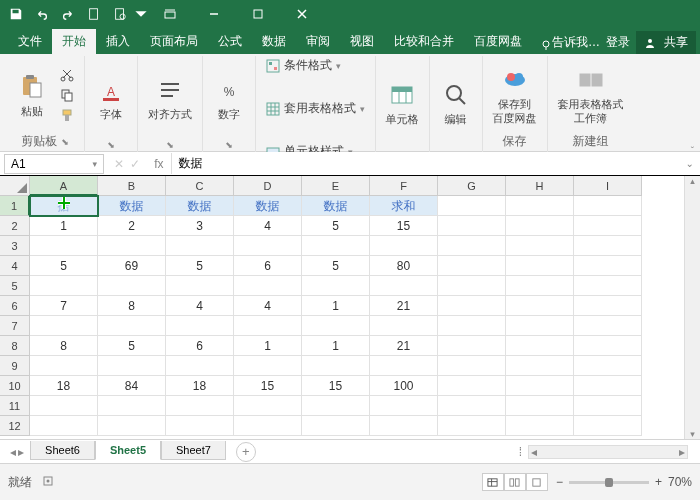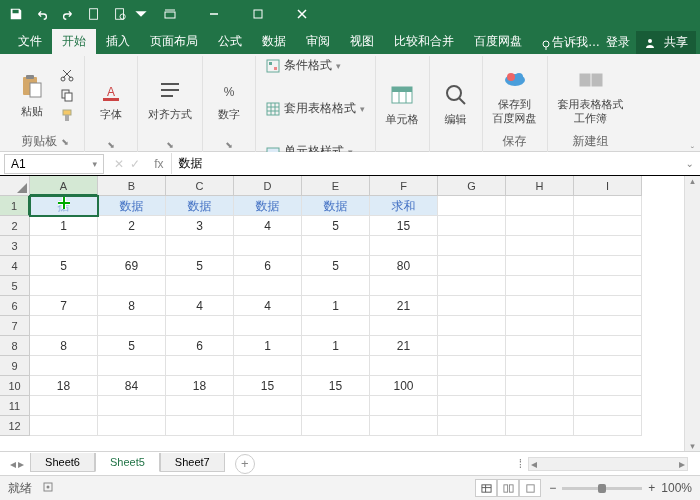--- a/index.html
+++ b/index.html
@@ -51,25 +51,25 @@
 .cell.header{background:#ddebf7;color:#4472c4}
 .cell.active{outline:2px solid #217346;outline-offset:-1px;z-index:2}
 .cursor-plus{position:absolute;left:50%;top:50%;transform:translate(-50%,-50%);z-index:5}
 .vscroll{position:absolute;right:0;top:0;width:16px;height:100%;background:#f0f0f0;border-left:1px solid #ddd}
 .vscroll::before{content:"▴";position:absolute;top:0;width:100%;text-align:center;font-size:9px;color:#888}
 .vscroll::after{content:"▾";position:absolute;bottom:0;width:100%;text-align:center;font-size:9px;color:#888}
 .sheetbar{height:24px;border-top:1px solid #d4d4d4;display:flex;align-items:center;background:#fff;padding:0 4px}
 .sheetnav{display:flex;gap:2px;color:#888;padding:0 6px}
 .sheettabs{display:flex;align-items:flex-start;height:100%}
 .sheettab{padding:3px 14px;border:1px solid #ccc;border-top:none;background:#f0f0f0;font-size:11px;cursor:pointer;position:relative;top:1px}
-.sheettab.active{background:#fff;border-bottom:1px solid #fff;color:#217346;font-weight:400}
+.sheettab.active{background:#fff;border-bottom:1px solid #fff;color:#217346;font-weight:700}
 .addsheet{width:20px;height:20px;border:1px solid #ccc;border-radius:50%;display:flex;align-items:center;justify-content:center;margin-left:10px;color:#888;font-size:13px;cursor:pointer}
 .hscroll-area{flex:1;display:flex;align-items:center;justify-content:flex-end;padding:0 8px}
 .hscroll{width:160px;height:14px;background:#f0f0f0;border:1px solid #ddd;position:relative;display:flex;align-items:center;justify-content:space-between;font-size:9px;color:#888;padding:0 2px}
-.statusbar{height:14px;background:#f3f3f3;border-top:1px solid #d4d4d4;display:flex;align-items:center;padding:12px 8px;font-size:11px;color:#555}
+.statusbar{height:14px;background:#f3f3f3;border-top:1px solid #d4d4d4;display:flex;align-items:center;padding:18px 8px;font-size:11px;color:#555}
 .statusbar .right{margin-left:auto;display:flex;align-items:center;gap:8px}
 .viewbtns{display:flex;gap:0}
 .viewbtn{width:22px;height:18px;border:1px solid #ccc;display:flex;align-items:center;justify-content:center;background:#fff}
 .viewbtn svg{width:11px;height:11px}
 .zoom{display:flex;align-items:center;gap:6px}
 .zoom-slider{width:80px;height:3px;background:#ccc;position:relative}
 .zoom-slider::after{content:"";position:absolute;left:50%;top:-3px;width:8px;height:9px;background:#888;border-radius:2px;transform:translateX(-50%)}
 .grey{color:#bbb!important}
 .grey svg *{stroke:#bbb!important;fill:#bbb!important}
 </style>
@@ -589,16 +589,16 @@
       <div class="viewbtn">
           <svg viewBox="0 0 12 12">
             <rect x="2" y="2" width="8" height="8" fill="none" stroke="#888"></rect>
           </svg>
         </div>
     </div>
     <div class="zoom">
       <span>−</span>
       <div class="zoom-slider"></div>
       <span>+</span>
-      <span>100%</span>
+      <span>70%</span>
     </div>
   </div>
 </div>
 
 </body></html>

